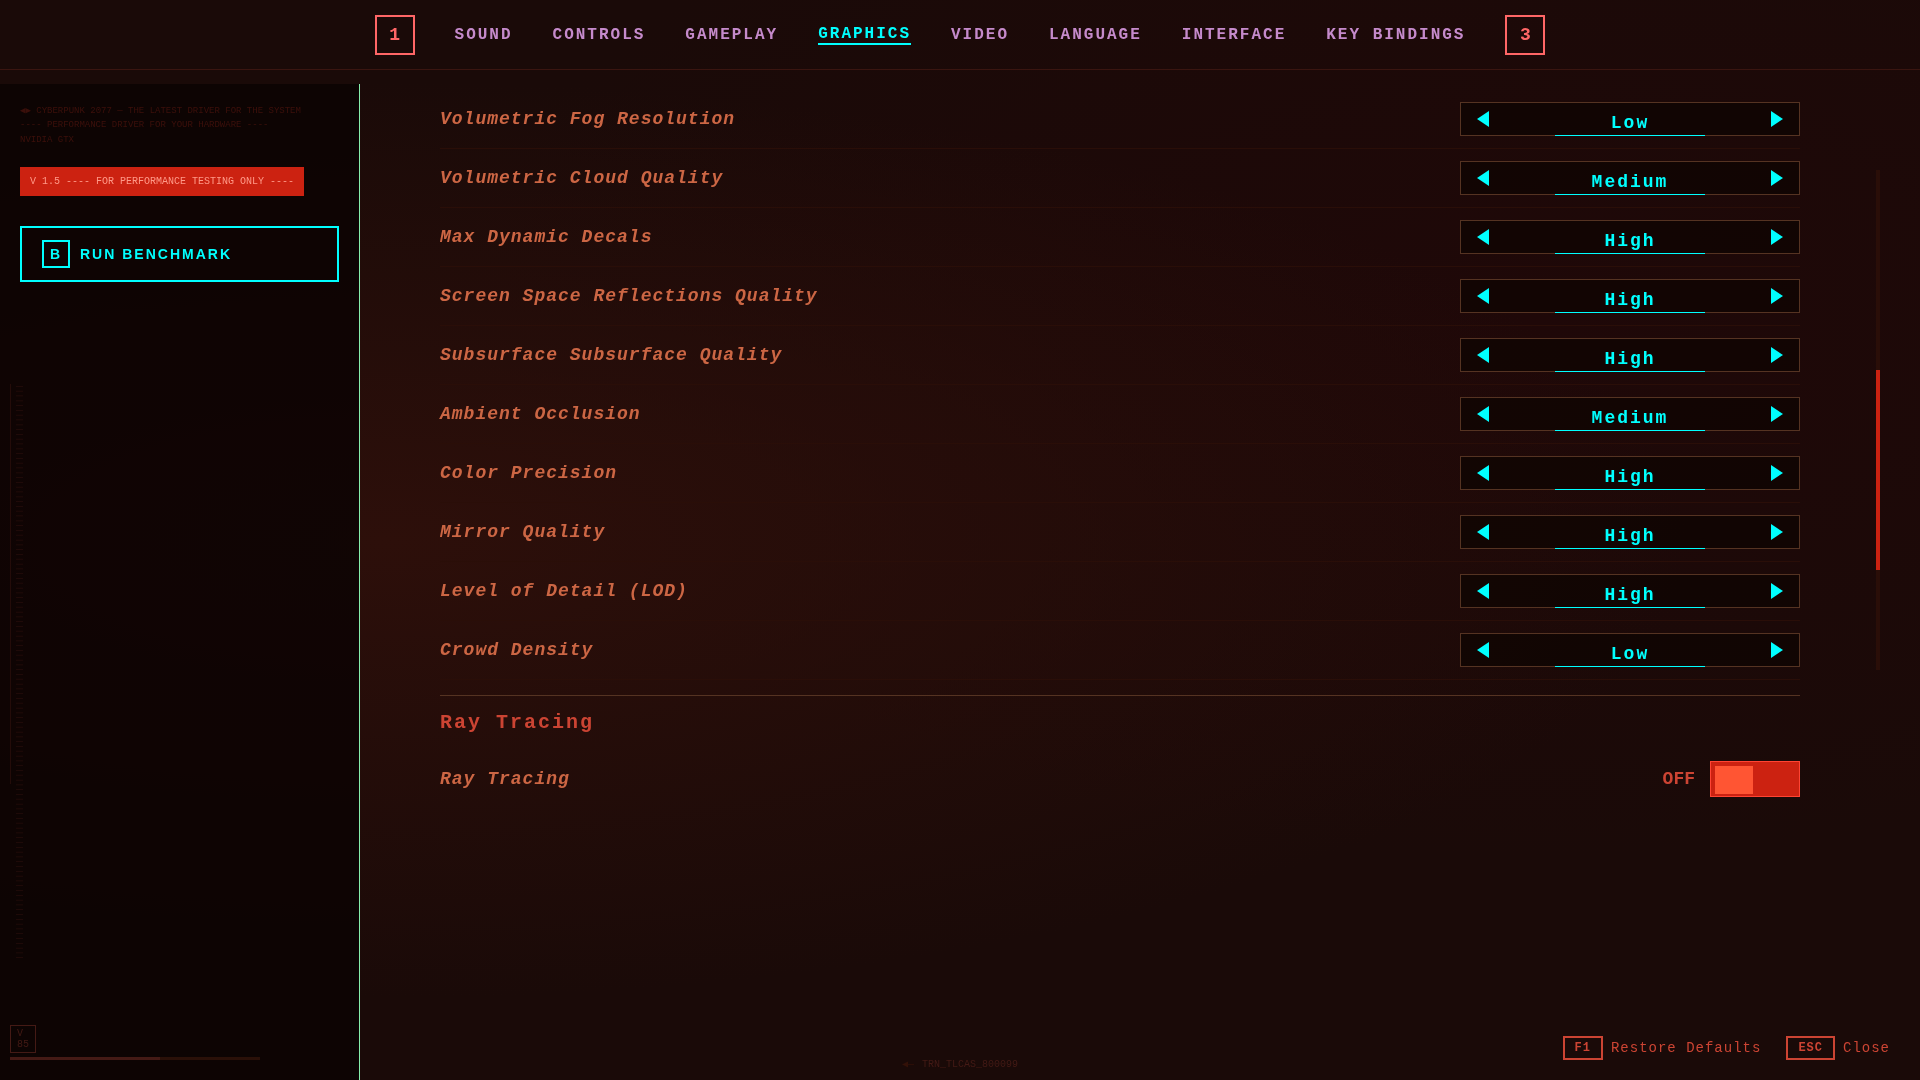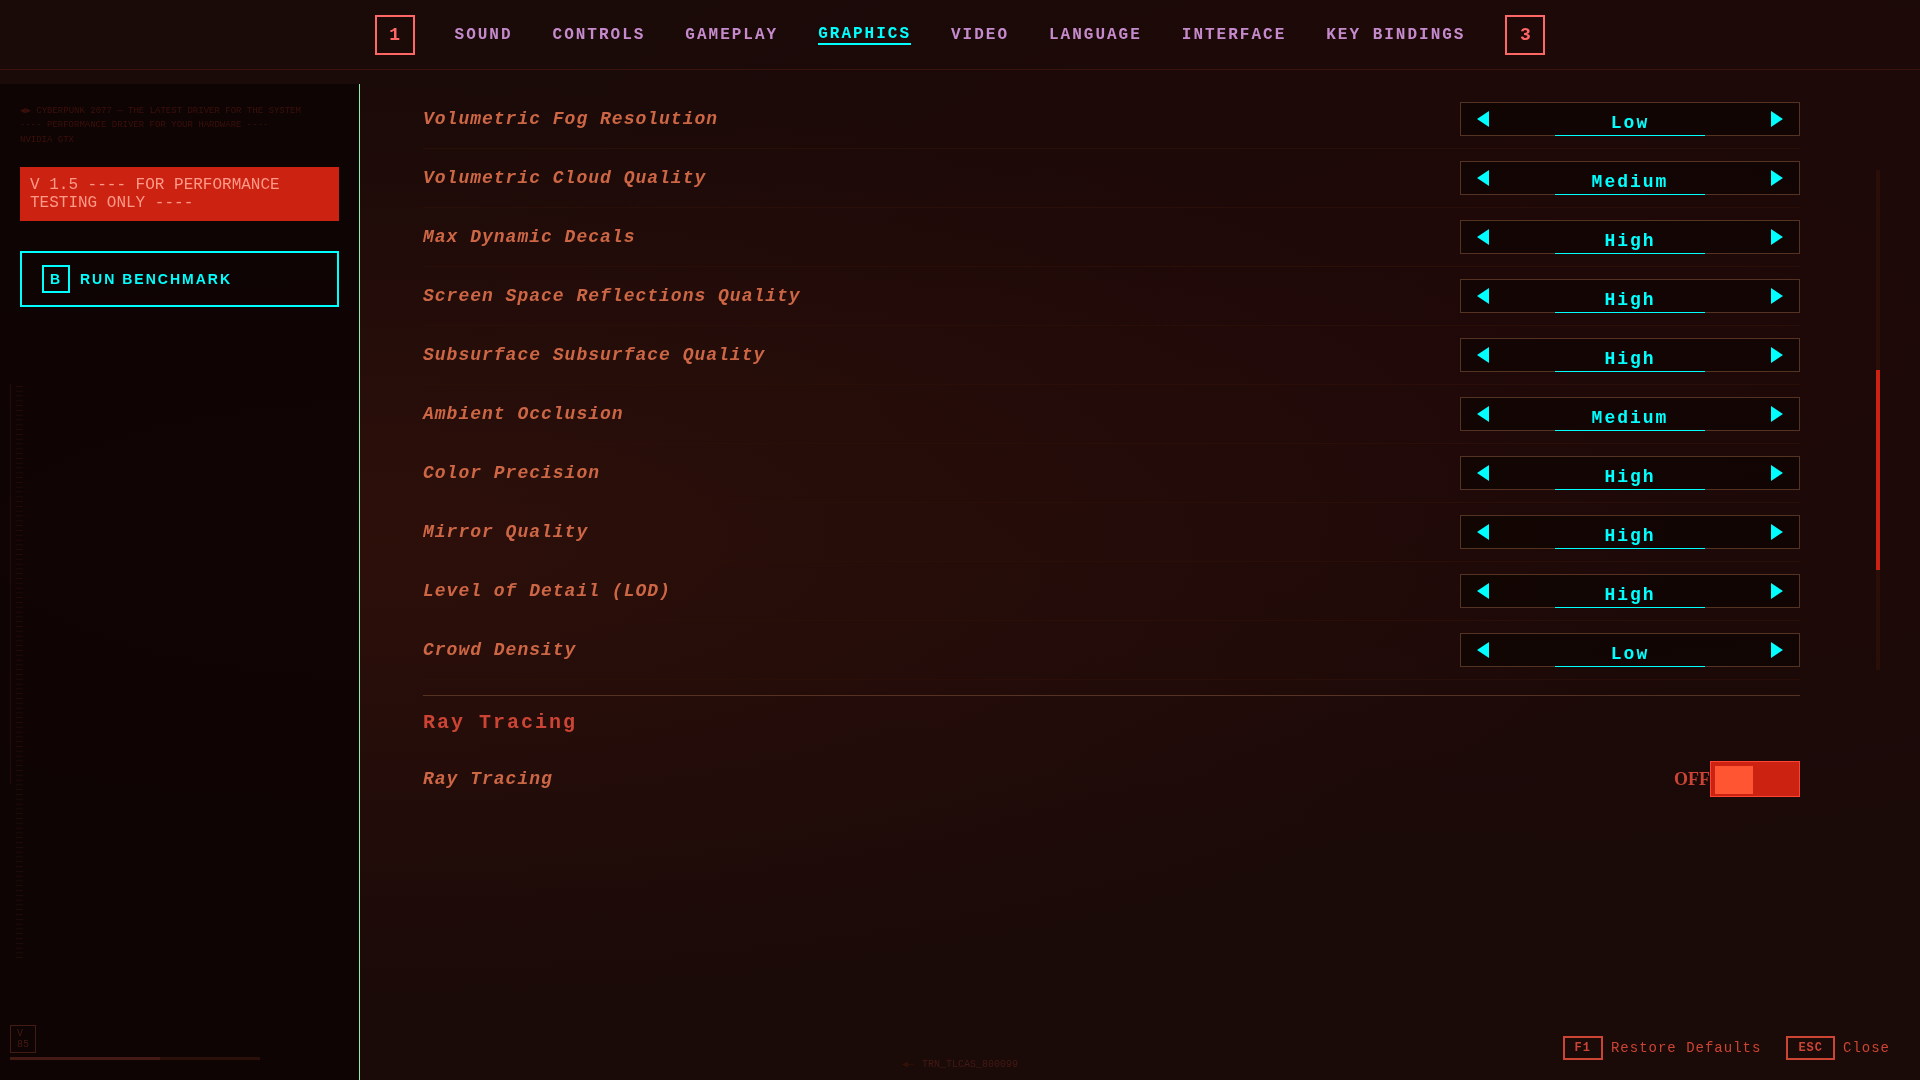--- a/index.html
+++ b/index.html
@@ -82,21 +82,21 @@
       opacity: 0.4;
       font-size: 10px;
       color: #cc3322;
       line-height: 1.4;
     }
 
     .version-badge {
       background: #cc2211;
       color: #ff9988;
       padding: 9px 10px;
-      font-size: 16px;
+      font-size: 10px;
       display: inline-block;
       margin-bottom: 30px;
     }
 
     .run-benchmark-btn {
       border: 2px solid #00ffff;
       background: transparent;
       color: #00ffff;
       padding: 12px 20px;
       font-size: 14px;
@@ -137,21 +137,21 @@
     .main-content {
       position: absolute;
       top: 70px;
       left: 360px;
       right: 0;
       height: calc(100% - 70px);
       overflow: hidden;
     }
 
     .settings-container {
-      padding: 20px 63px;
+      padding: 20px 80px;
       padding-right: 120px;
       height: calc(100% - 100px);
       overflow-y: auto;
     }
 
     .settings-container::-webkit-scrollbar {
       display: none;
     }
 
     
@@ -225,21 +225,21 @@
       font-size: 20px;
       font-weight: bold;
       letter-spacing: 2px;
       margin-bottom: 15px;
     }
 
     
     .toggle-control {
       display: flex;
       align-items: center;
-      font-family: Liberation Serif, serif;
+      gap: 15px;
     }
 
     .toggle-off-label {
       color: #cc4433;
       font-size: 18px;
       font-weight: bold;
     }
 
     .toggle-switch {
       width: 90px;

